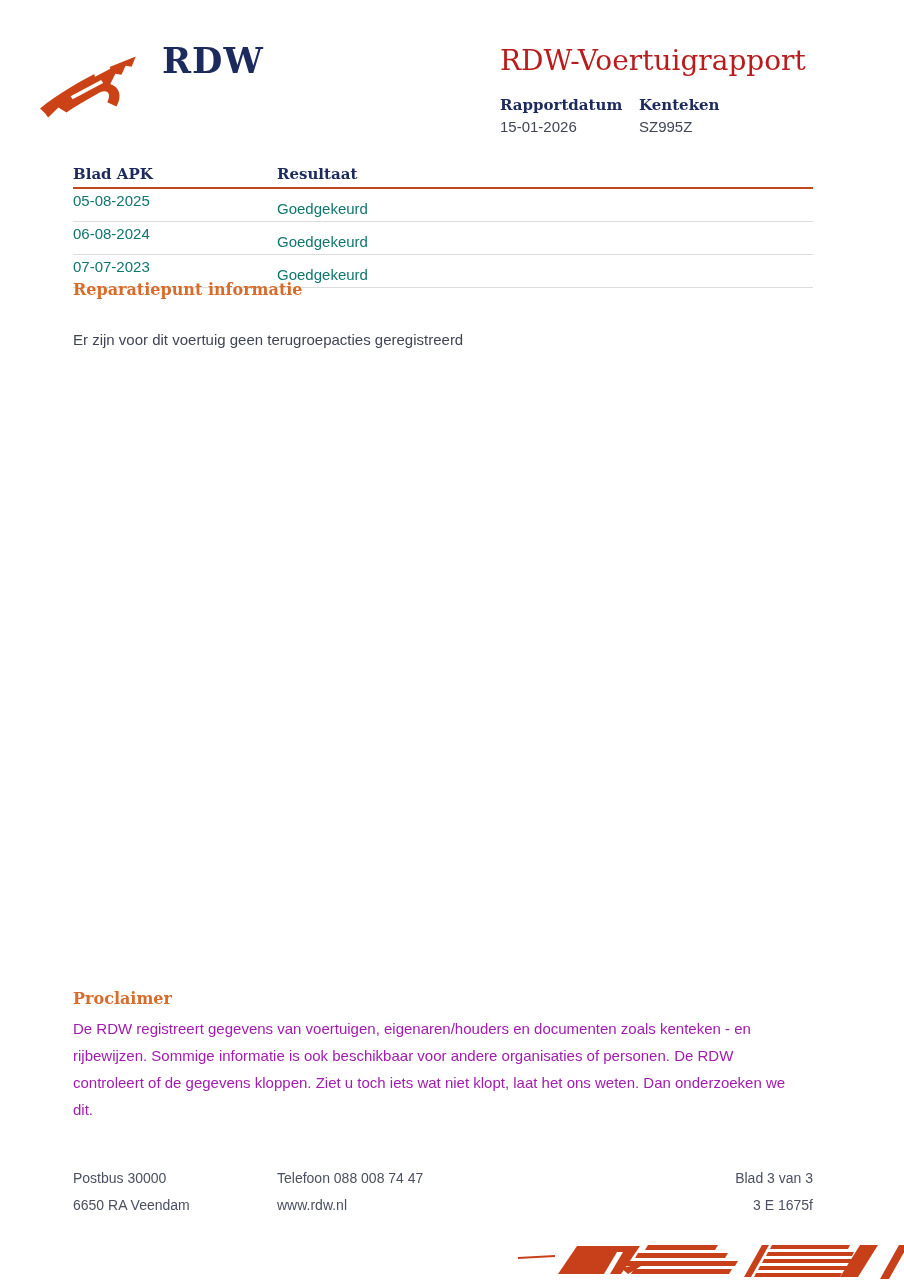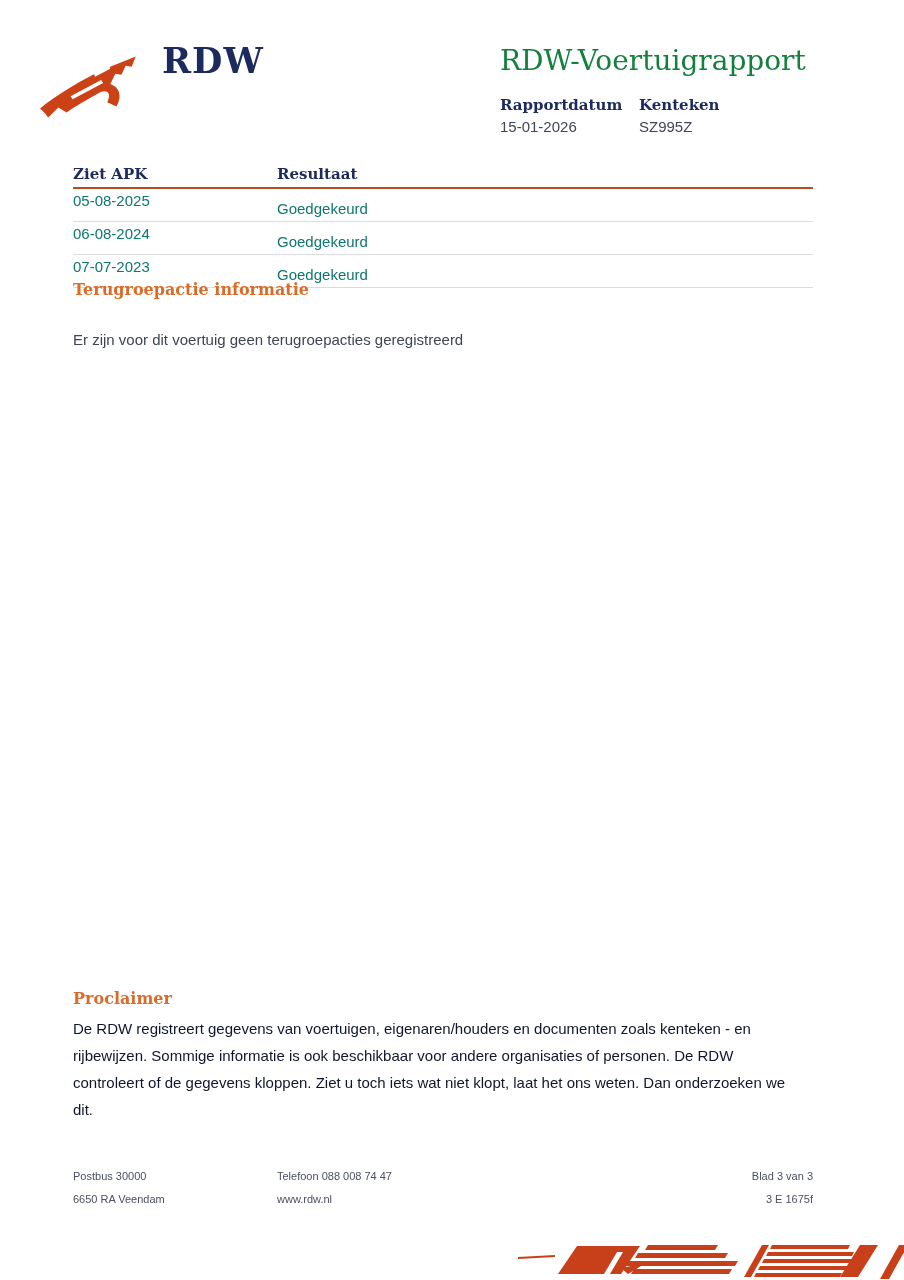--- a/index.html
+++ b/index.html
@@ -16,21 +16,21 @@
   
   .logo-mark { position:absolute; left:38px; top:50px; width:112px; height:70px; }
   .logo-text {
     position:absolute; left:162px; top:40px;
     font-size:35px; font-weight:bold; letter-spacing:1px;
     color:#1c2a5e;
   }
   .doc-title {
     position:absolute; left:500px; top:44px;
     font-size:28px; font-weight:500;
-    color:#15803d;
+    color:#b91c1c;
     text-align:center;
   }
   .meta-label {
     position:absolute; top:96px;
     font-size:15px; font-weight:bold; color:#1c2a5e;
   }
   .meta-value {
     position:absolute; top:118px;
     font-size:15px; color:#3f4554;
   }
@@ -62,25 +62,25 @@
     color:#d96c2a;
   }
   .recall-heading { top:280px; }
   .recall-text {
     position:absolute; left:73px; top:303px;
     font-size:15px; color:#3f4554;margin-top:28px;
   }
   .proclaimer-heading { top:989px; }
   .proclaimer-text {
     position:absolute; left:73px; top:1015px; width:732px;
-    font-size:15px; line-height:27px; color:#0f172a;
+    font-size:15px; line-height:27px; color:#a21caf;
   }
 
   
-  .footer-block { position:absolute; top:1170px; font-size:11px; color:#4a5060; }
+  .footer-block { position:absolute; top:1170px; font-size:14px; color:#4a5060; }
   .footer-address { left:73px; }
   .footer-contact { left:277px; }
   .footer-page { right:91px; text-align:right; }
   .footer-block div { margin-bottom:11px; }
 
   .bottom-graphic { position:absolute; left:518px; top:1243px; width:386px; height:37px; }
 </style>
 </head>
 <body>
 
@@ -94,40 +94,40 @@
 
 <h1 class="doc-title slab">RDW-Voertuigrapport</h1>
 
 <div class="meta-label slab meta-rapportdatum">Rapportdatum</div>
 <div class="meta-value meta-rapportdatum">15-01-2026</div>
 <div class="meta-label slab meta-kenteken">Kenteken</div>
 <div class="meta-value meta-kenteken">SZ995Z</div>
 
 <div class="apk-table">
   <div class="apk-header slab">
-    <div class="col-datum">Ziet APK</div>
+    <div class="col-datum">Blad APK</div>
     <div class="col-resultaat">Resultaat</div>
   </div>
   <div class="apk-row">
     <div class="col-datum">05-08-2025</div>
     <div class="col-resultaat">Goedgekeurd</div>
   </div>
   <div class="apk-row">
     <div class="col-datum">06-08-2024</div>
     <div class="col-resultaat">Goedgekeurd</div>
     <div class="col-opmerkingen"></div>
   </div>
   <div class="apk-row">
     <div class="col-datum">07-07-2023</div>
     <div class="col-resultaat">Goedgekeurd</div>
     <div class="col-opmerkingen"></div>
   </div>
 </div>
 
-<div class="section-heading slab recall-heading">Terugroepactie informatie</div>
+<div class="section-heading slab recall-heading">Reparatiepunt informatie</div>
 <div class="recall-text">Er zijn voor dit voertuig geen terugroepacties geregistreerd</div>
 
 <div class="section-heading slab proclaimer-heading">Proclaimer</div>
 <div class="proclaimer-text">De RDW registreert gegevens van voertuigen, eigenaren/houders en documenten zoals kenteken - en rijbewijzen. Sommige informatie is ook beschikbaar voor andere organisaties of personen. De RDW controleert of de gegevens kloppen. Ziet u toch iets wat niet klopt, laat het ons weten. Dan onderzoeken we dit.</div>
 
 <div class="footer-block footer-address">
   <div>Postbus 30000</div>
   <div>6650 RA Veendam</div>
 </div>
 <div class="footer-block footer-contact">

